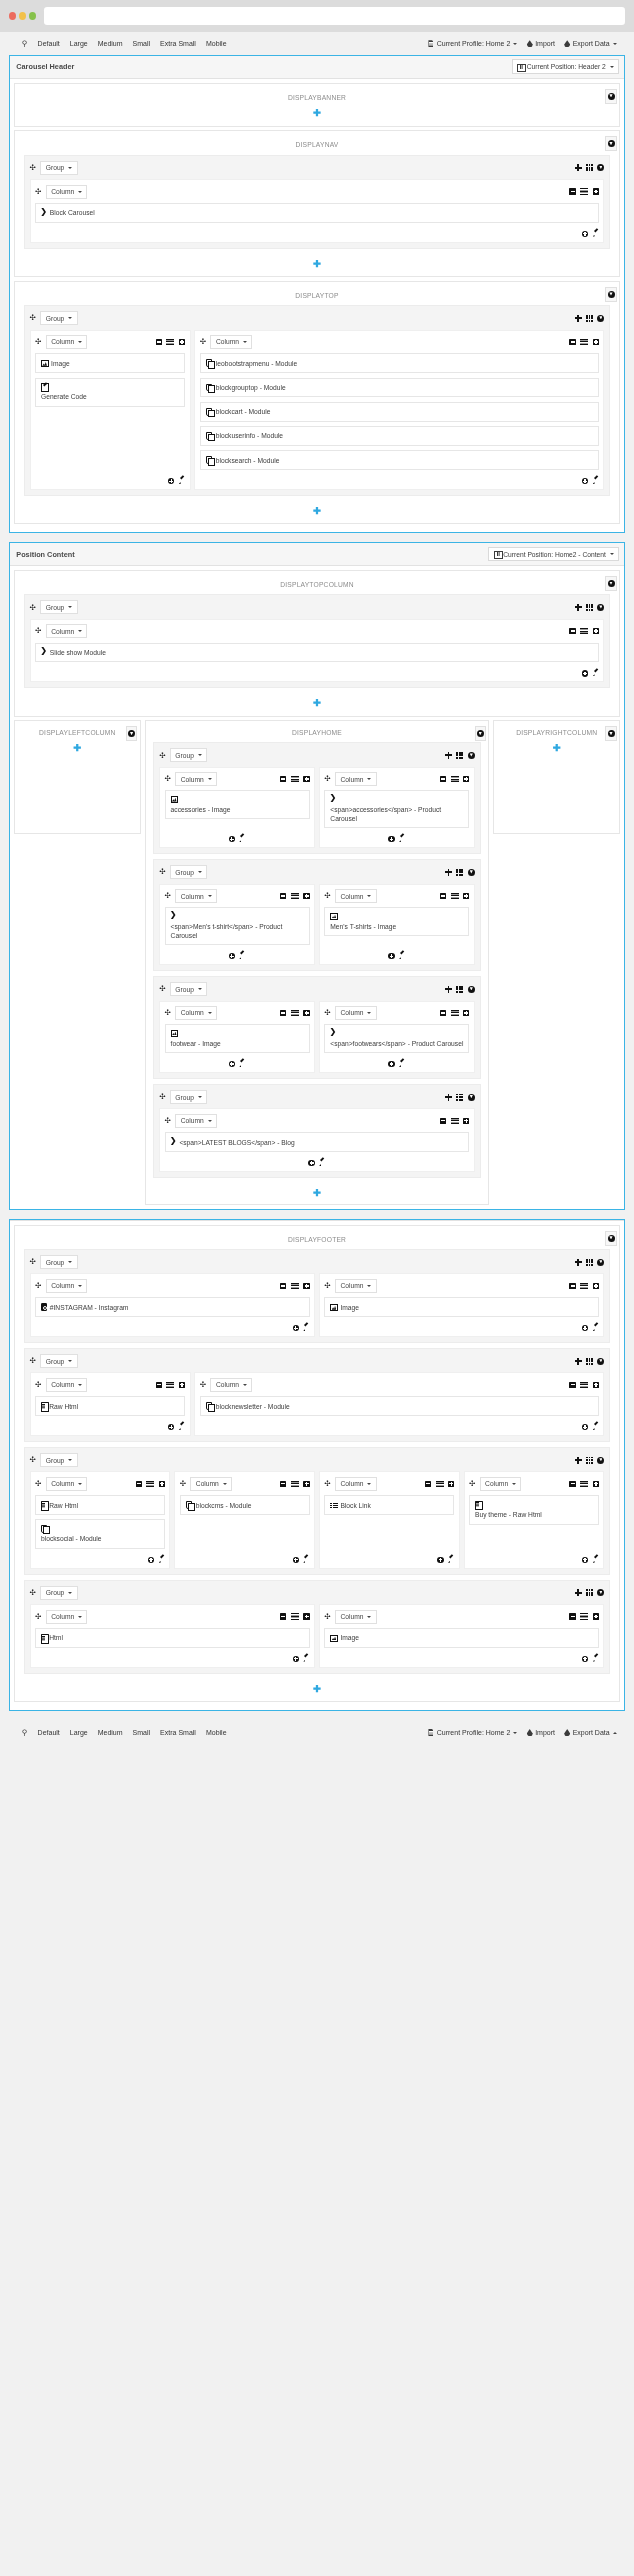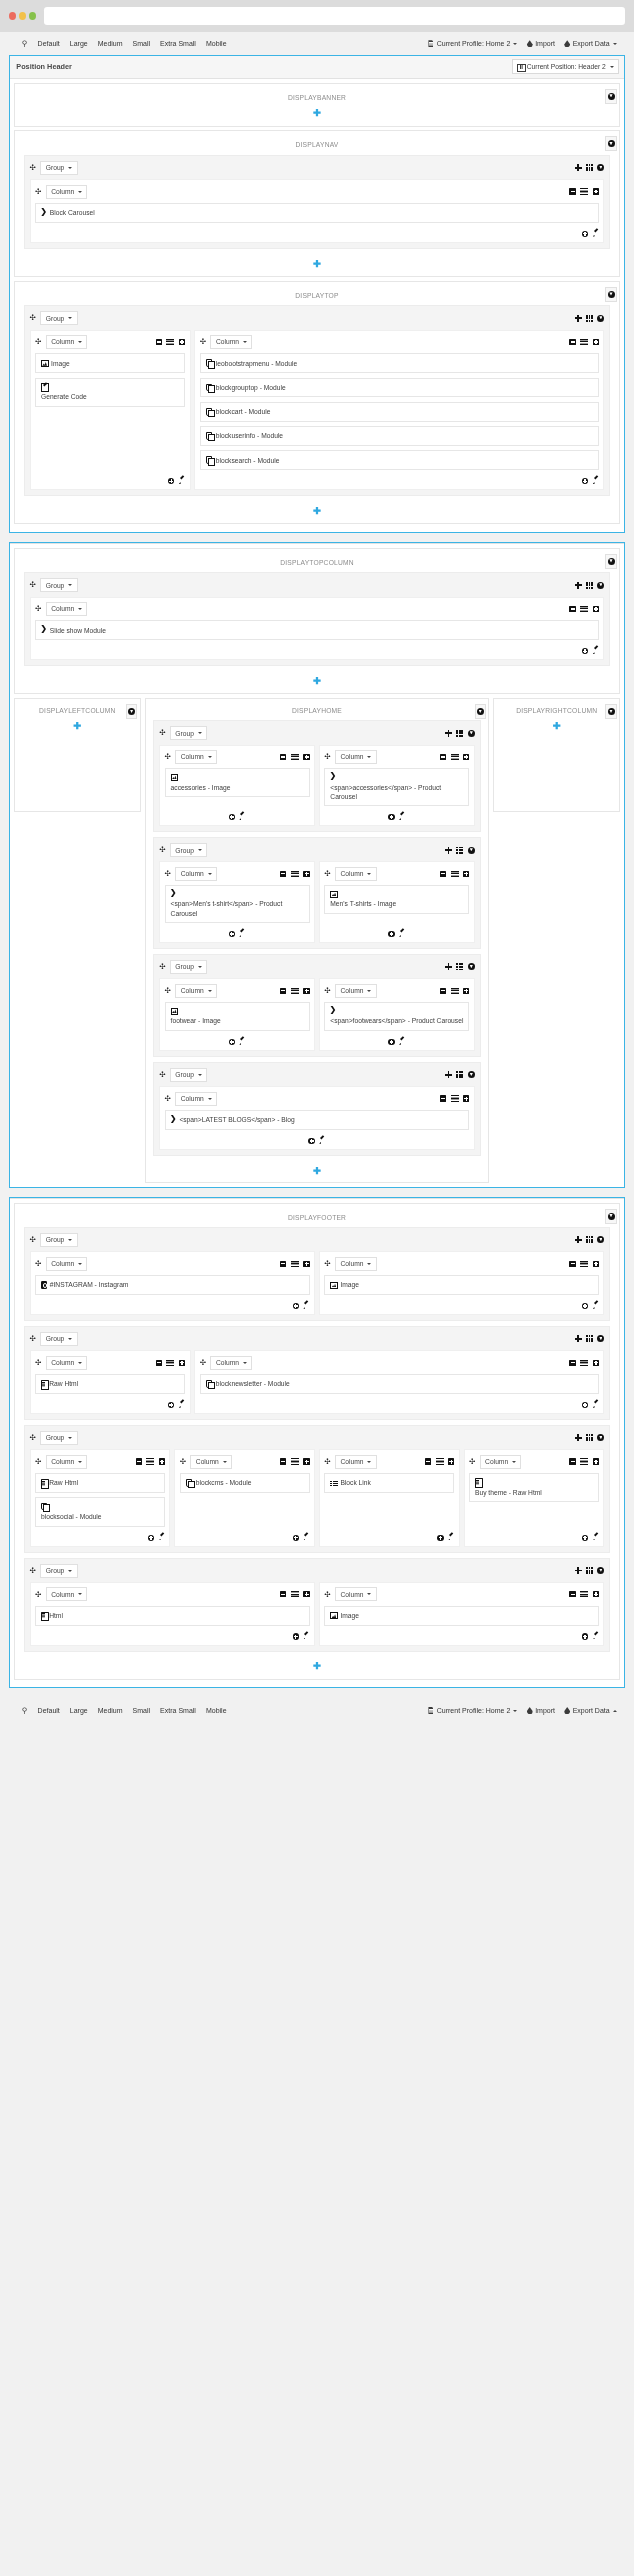--- a/index.html
+++ b/index.html
@@ -352,21 +352,21 @@
         <span class="tb-ico ico-drop"></span>
         <span>Export Data</span>
         <span class="caret"></span>
       </span>
     </div>
   </div>
 
   <div id="positions-root">
       <div class="position-panel">
         <div class="position-head">
-          <div class="position-title">Position Header</div>
+          <div class="position-title">Carousel Header</div>
           <div class="position-select">
             <span class="tb-ico ico-layout"></span>
             <span>Current Position: Header 2</span>
             <span class="caret"></span>
           </div>
         </div>
         <div class="position-body">
           <div class="hook">
             <div class="hook-gear">
               <span class="bi">
@@ -564,20 +564,28 @@
                     </span>
                   </div>
                 </div>
               </div>
             </div>
             <div class="hook-addrow"><span class="plus-blue">✚</span></div>
           </div>
         </div>
       </div>
       <div class="position-panel">
+        <div class="position-head">
+          <div class="position-title">Position Content</div>
+          <div class="position-select">
+            <span class="tb-ico ico-layout"></span>
+            <span>Current Position: Home2 - Content</span>
+            <span class="caret"></span>
+          </div>
+        </div>
         <div class="position-body">
           <div class="hook">
             <div class="hook-gear">
               <span class="bi">
                 <span class="ic-cdown"></span>
               </span>
             </div>
             <div class="hook-title">DISPLAYTOPCOLUMN</div>
             <div class="group">
               <div class="group-bar">

